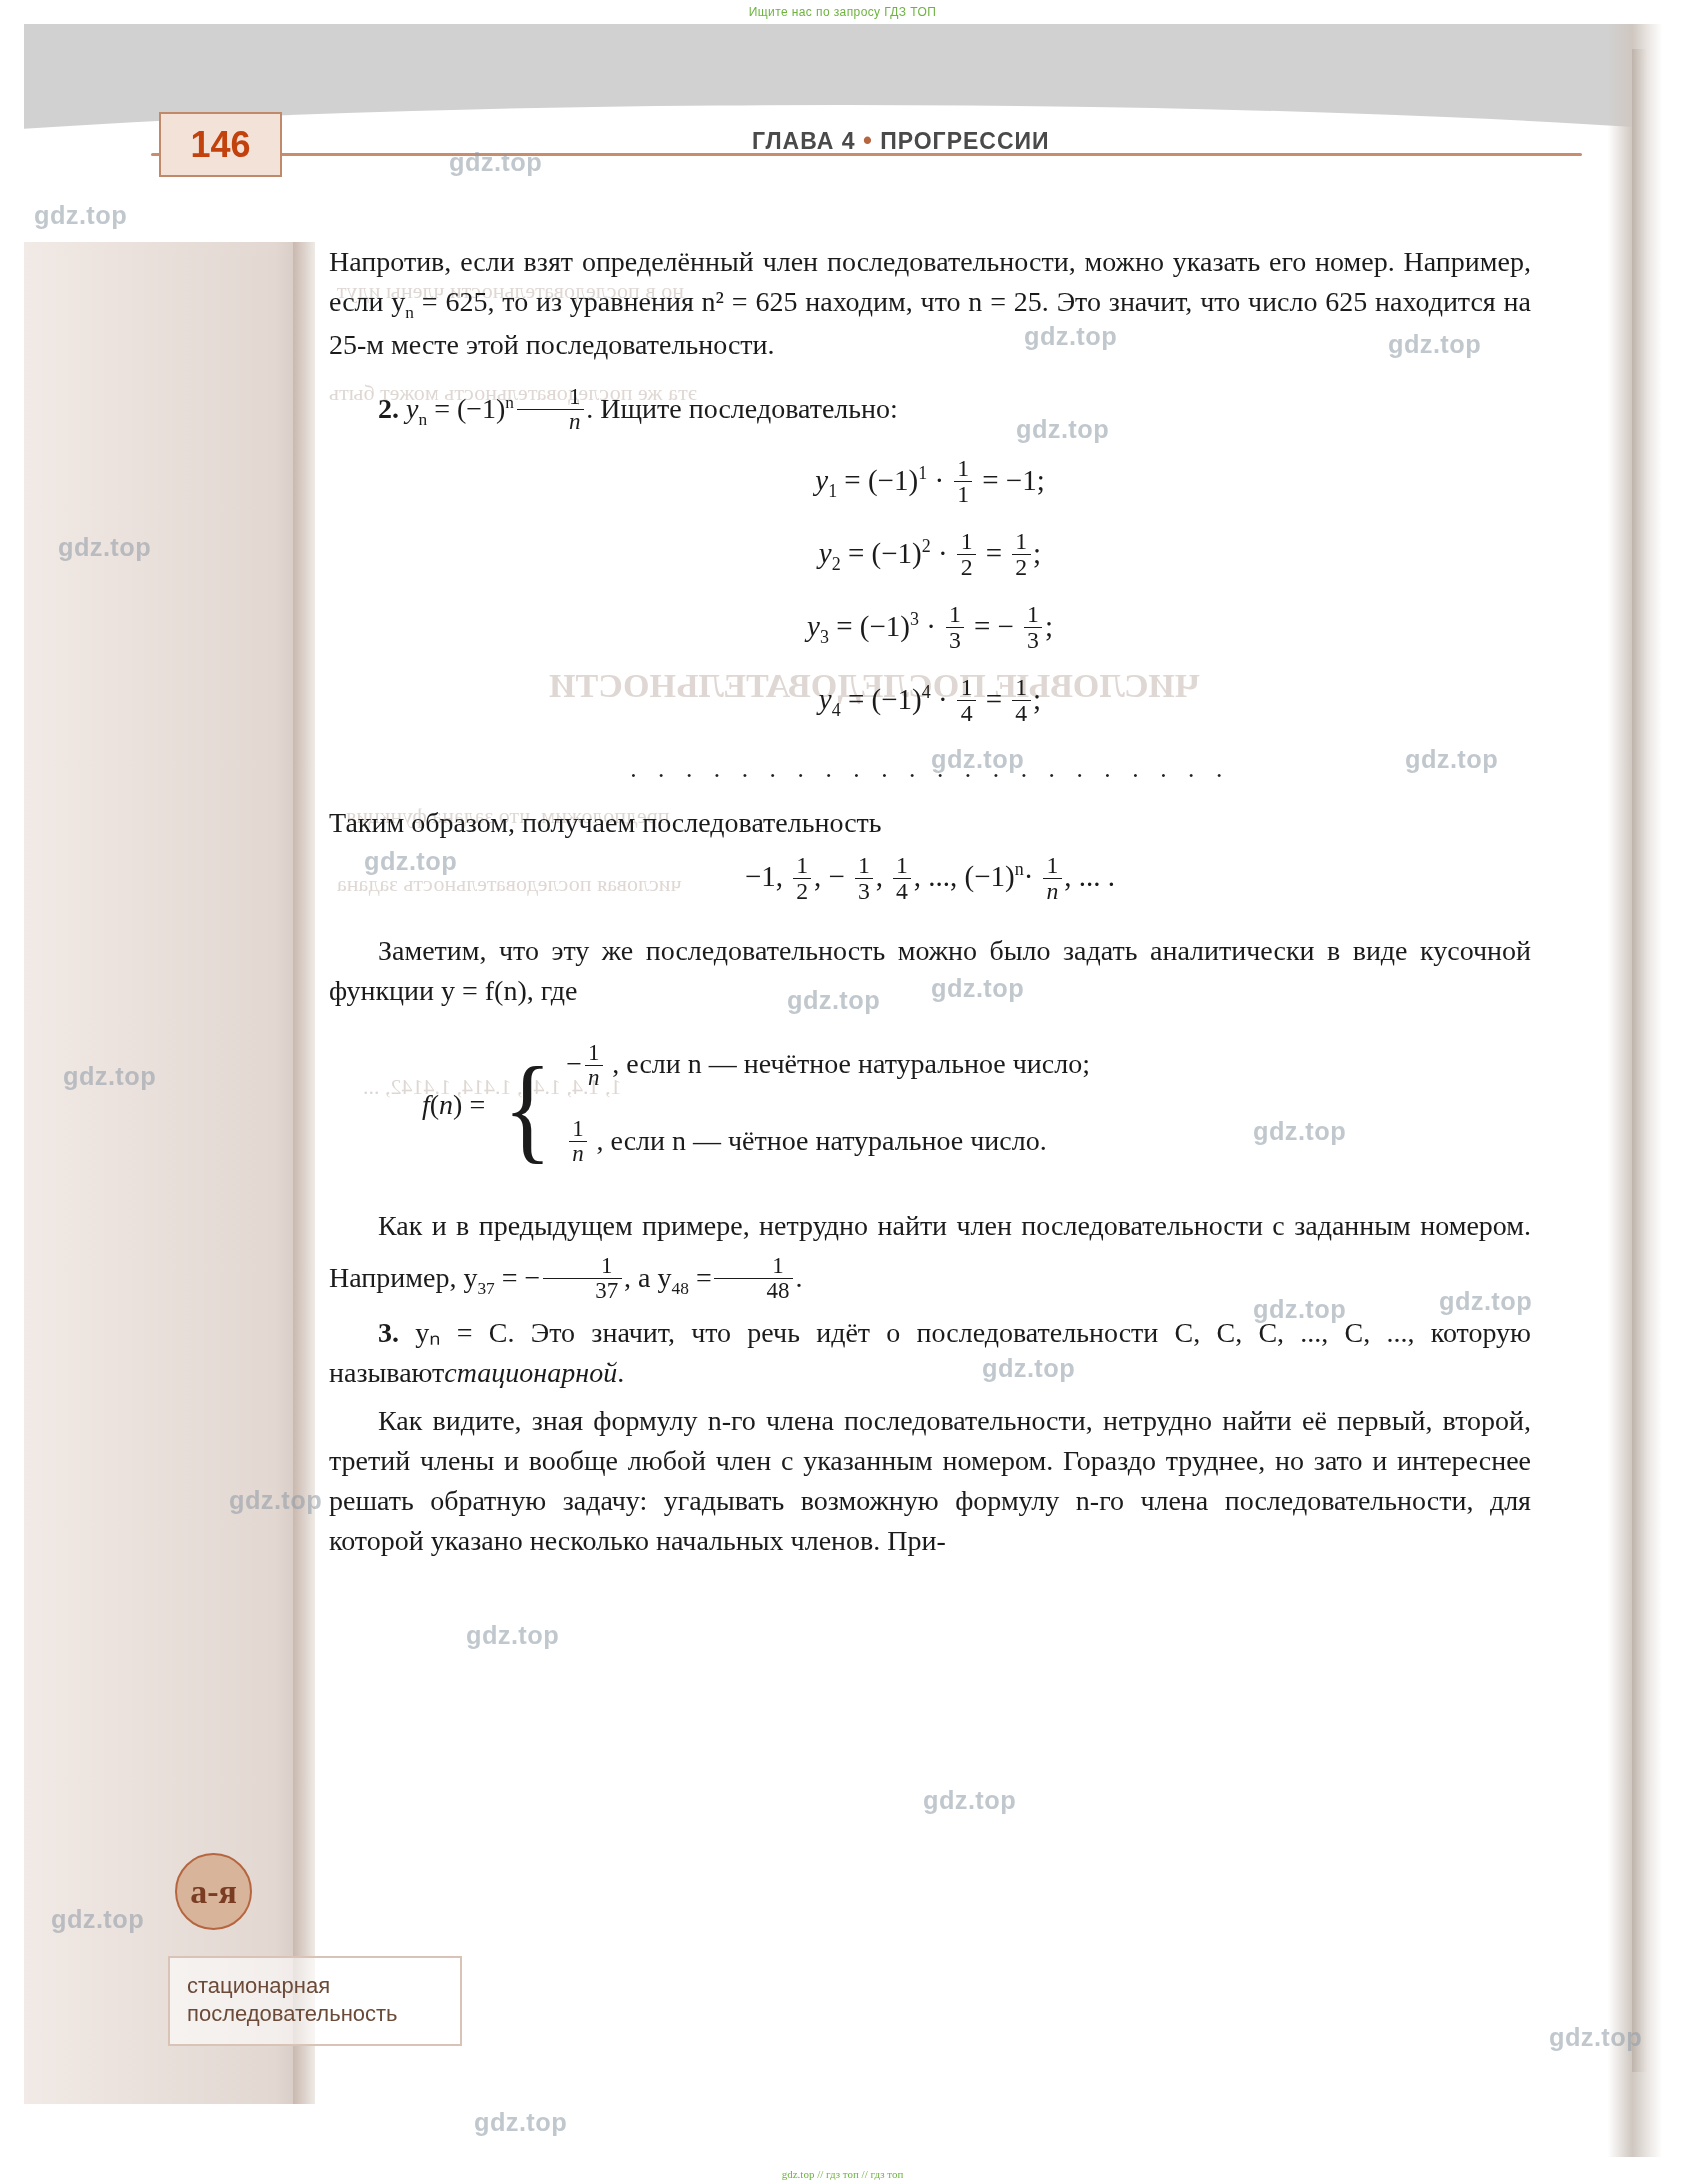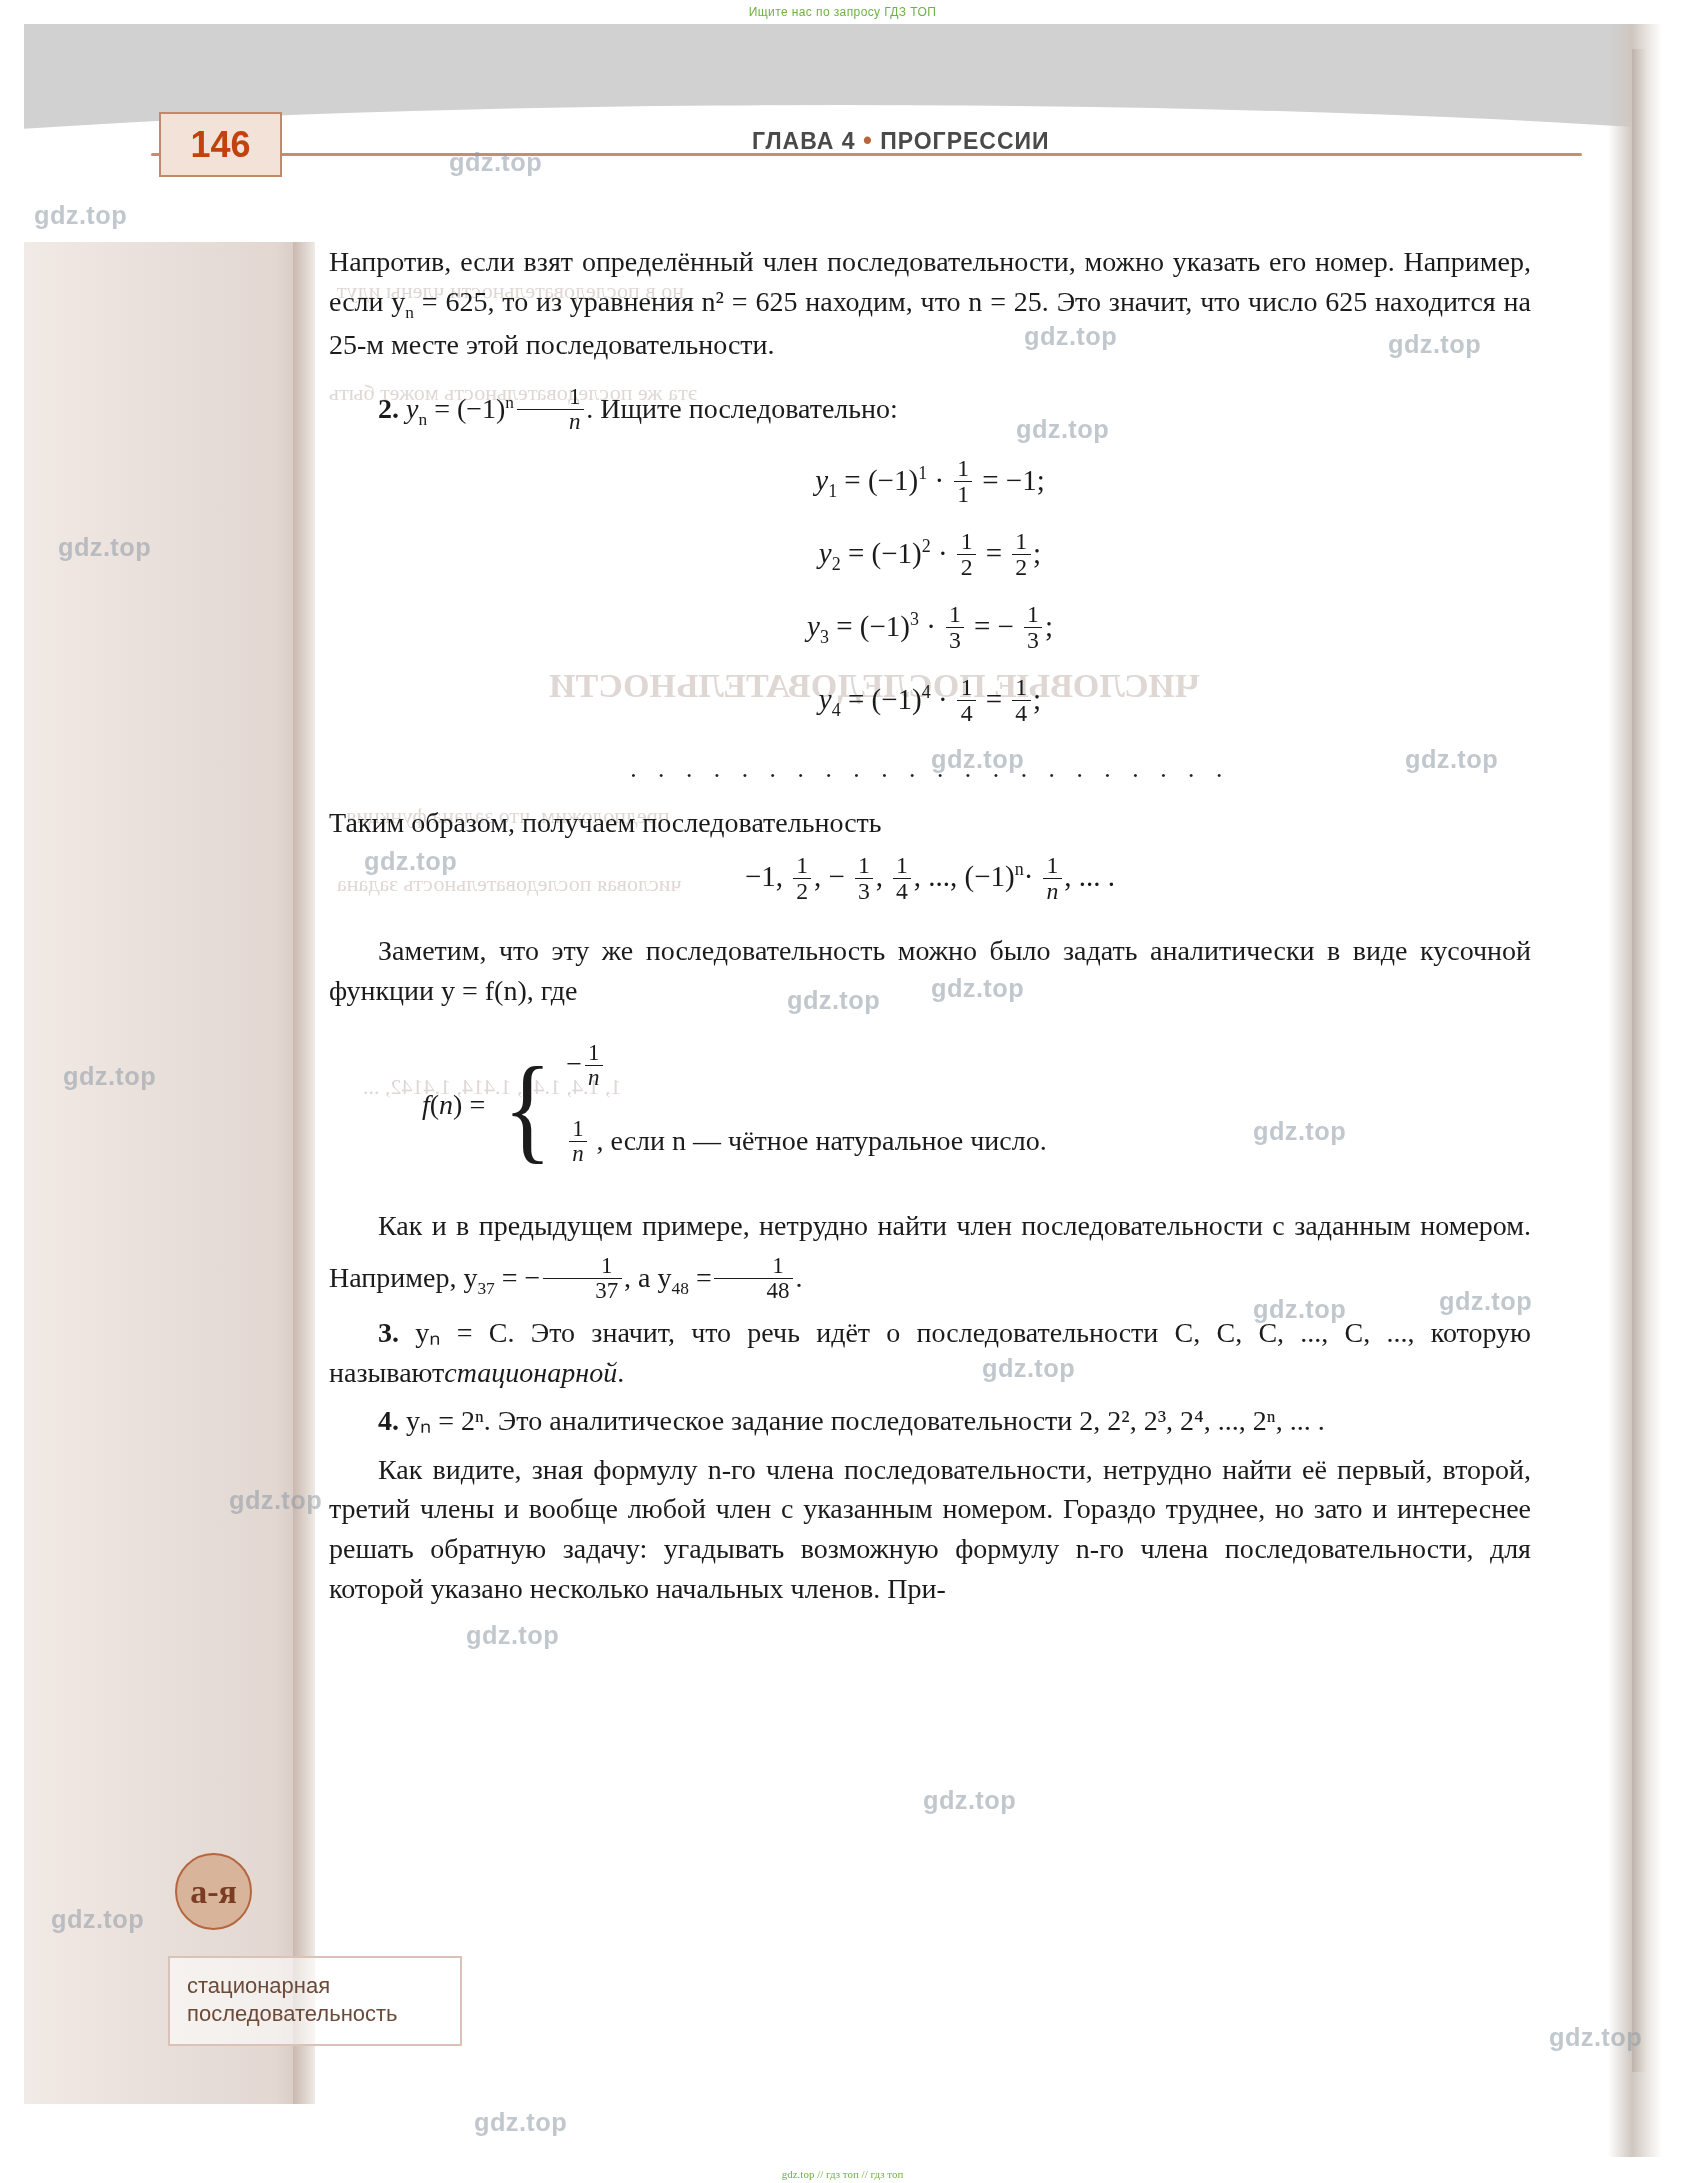--- a/index.html
+++ b/index.html
@@ -360,41 +360,38 @@
       <p class="par indent">
         <span>Заметим, что эту же последовательность можно было задать аналитически в виде кусочной функции y = f(n), где</span>
       </p>
 
       <div class="piece-wrap">
         <span class="piece-label"><i>f</i>(<i>n</i>) =</span>
         <span class="brace">{</span>
         <span class="piece-lines">
           <div>
             <span>−</span><span class="frac"><span class="n">1</span><span class="d"><i>n</i></span></span>
+            <span>, если n — нечётное натуральное число;</span>
           </div>
           <div>
             <span class="frac"><span class="n">1</span><span class="d"><i>n</i></span></span>
             <span>, если n — чётное натуральное число.</span>
           </div>
         </span>
       </div>
 
       <p class="par indent" style="line-height:1.85;">
         <span>Как и в предыдущем примере, нетрудно найти член последовательности с заданным номером. Например, y</span><sub>37</sub><span> = −</span><span class="frac"><span class="n">1</span><span class="d">37</span></span><span>, а y</span><sub>48</sub><span> =</span><span class="frac"><span class="n">1</span><span class="d">48</span></span><span>.</span>
       </p>
 
       <p class="par indent" style="margin-top:8.5px;">
         <span class="num">3.</span>
         <span>yₙ = C. Это значит, что речь идёт о последовательности C, C, C, ..., C, ..., которую называют</span><i>стационарной</i><span>.</span>
       </p>
 
-      <p class="par indent" style="margin-top:8.5px;">
-        <span class="num">4.</span>
-        <span>yₙ = 2ⁿ. Это аналитическое задание последовательности 2, 2², 2³, 2⁴, ..., 2ⁿ, ... .</span>
-      </p>
 
       <p class="par indent" style="margin-top:8.5px;">Как видите, зная формулу n-го члена последовательности, нетрудно найти её первый, второй, третий члены и вообще любой член с указанным номером. Гораздо труднее, но зато и интереснее решать обратную задачу: угадывать возможную формулу n-го члена последовательности, для которой указано несколько начальных членов. При-</p>
 
     </div>
 
     <div class="term-icon">а-я</div>
     <div class="term-box">
       <div>стационарная</div>
       <div>последовательность</div>
     </div>

